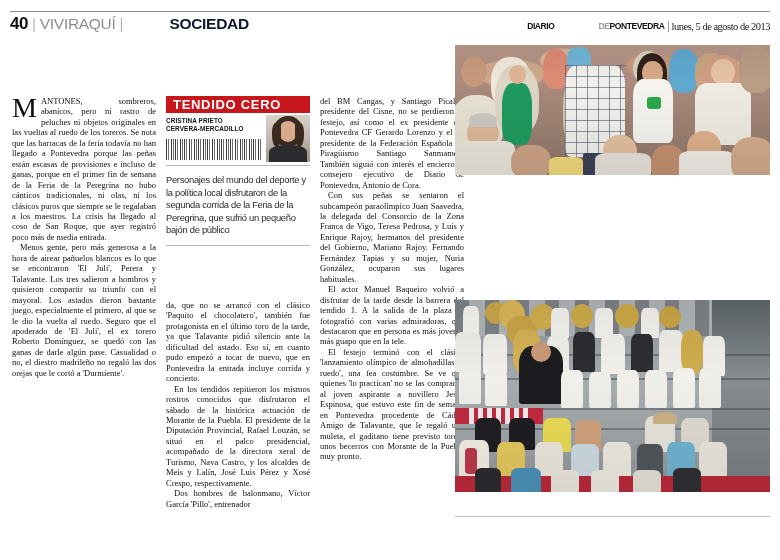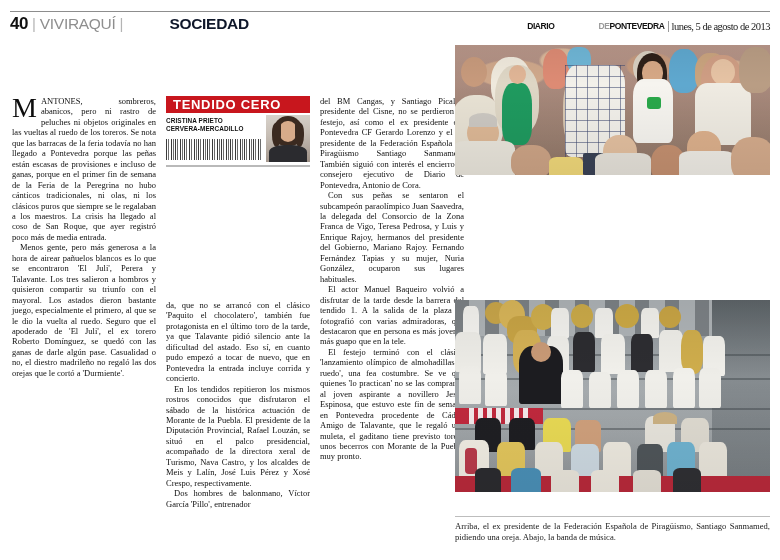--- a/index.html
+++ b/index.html
@@ -370,20 +370,21 @@
       <div class="barcode"></div>
       <div class="author-photo">
         <div class="hair"></div>
         <div class="face"></div>
         <div class="hairL"></div>
         <div class="hairR"></div>
         <div class="body"></div>
       </div>
     </div>
     <div class="byline-rule"></div>
+    <div class="standfirst">Personajes del mundo del deporte y la política local disfrutaron de la segunda corrida de la Feria de la Peregrina, que sufrió un pequeño bajón de público</div>
     <div class="standfirst-rule"></div>
   </div>
 
   <div class="col2-after">
     <p class="noindent">da, que no se arrancó con el clásico 'Paquito el chocolatero', también fue protagonista en el último toro de la tarde, ya que Talavante pidió silencio ante la dificultad del astado. Eso sí, en cuanto pudo empezó a tocar de nuevo, que en Pontevedra la entrada incluye corrida y concierto.</p>
     <p>En los tendidos repitieron los mismos rostros conocidos que disfrutaron el sábado de la histórica actuación de Morante de la Puebla. El presidente de la Diputación Provincial, Rafael Louzán, se situó en el palco presidencial, acompañado de la directora xeral de Turismo, Nava Castro, y los alcaldes de Meis y Lalín, José Luis Pérez y Xosé Crespo, respectivamente.</p>
     <p>Dos hombres de balonmano, Víctor García 'Pillo', entrenador</p>
   </div>
 
   <div class="col" id="col3">
@@ -493,15 +494,14 @@
     <div class="blob" style="left:20px;top:168px;width:26px;height:24px;background:#2b2b2f;border-radius:24% 24% 0 0;"></div>
     <div class="blob" style="left:56px;top:168px;width:30px;height:24px;background:#4a8fb6;border-radius:24% 24% 0 0;"></div>
     <div class="blob" style="left:96px;top:170px;width:28px;height:22px;background:#e8e4da;border-radius:24% 24% 0 0;"></div>
     <div class="blob" style="left:136px;top:170px;width:28px;height:22px;background:#ece8de;border-radius:24% 24% 0 0;"></div>
     <div class="blob" style="left:178px;top:170px;width:28px;height:22px;background:#e2ded4;border-radius:24% 24% 0 0;"></div>
     <div class="blob" style="left:218px;top:168px;width:28px;height:24px;background:#2f2f33;border-radius:24% 24% 0 0;"></div>
     <div class="ph-base" style="background:linear-gradient(180deg,rgba(0,0,0,0.06) 0%,rgba(0,0,0,0) 40%,rgba(0,0,0,0.06) 100%);"></div>
   </div>
 
   <div class="caption-rule"></div>
-  <div class="caption-body">Arriba, el ex presidente de la Federación Española de Piragüismo, Santiago Sanmamed, pidiendo una oreja. Abajo, la banda de música.</div>
 
 </div>
 
 </body></html>

